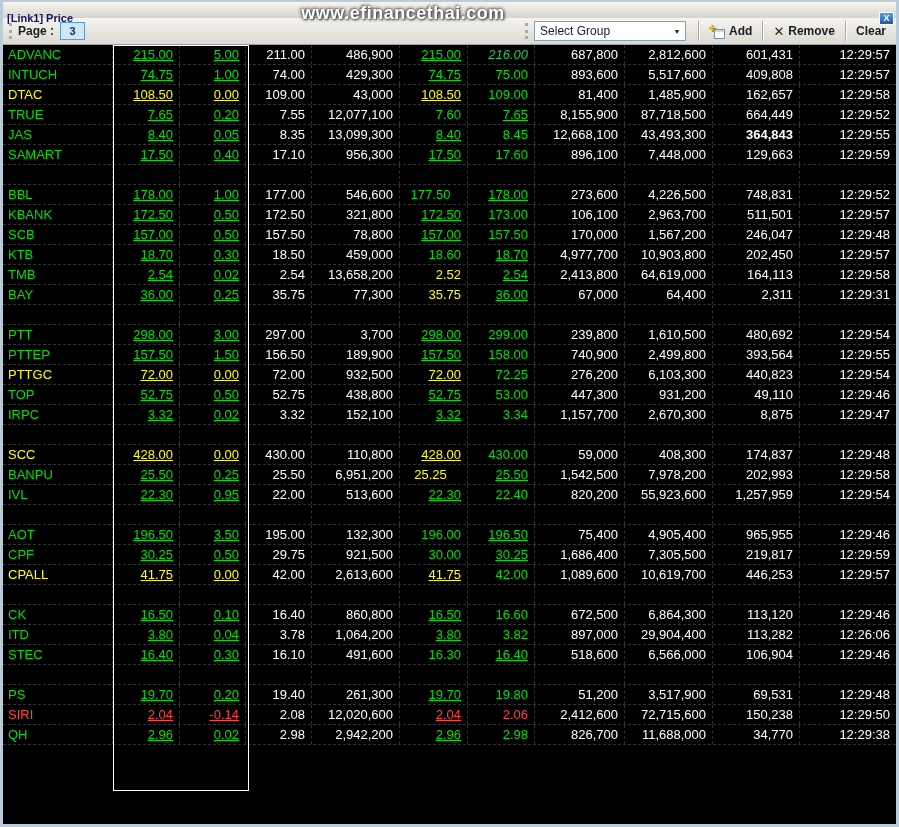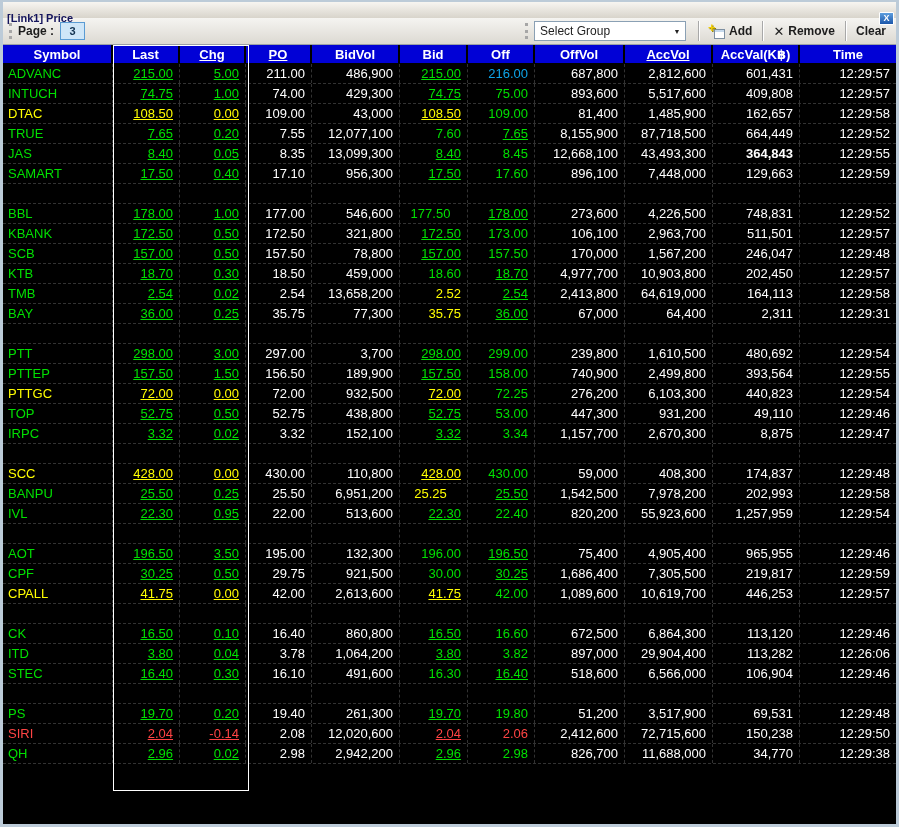--- a/index.html
+++ b/index.html
@@ -98,20 +98,21 @@
 </head>
 <body>
 
 <div class="window">
 
   <div class="titlebar">
     <span>[Link1] Price</span>
     <span class="close-btn">X</span>
   </div>
 
+  <span class="watermark">www.efinancethai.com</span>
 
   <div class="toolbar">
     <span class="gripper"></span>
     <span class="page-label">Page :</span>
     <span class="page-box">3</span>
     <div class="tb-spacer"></div>
     <span class="gripper"></span>
     <div class="combo">
       <span class="combo-label">Select Group</span>
       <span class="combo-arrow">▼</span>
@@ -129,42 +130,29 @@
       <span class="remove-icon">✕</span>
       <span>Remove</span>
     </button>
     <div class="tb-sep"></div>
     <button class="tb-btn">
       <span>Clear</span>
     </button>
   </div>
 
   <div class="grid-wrap">
-    <div class="grid-header" id="grid-header">
-        <div class="hcell c0">Symbol</div>
-        <div class="hcell c1">Last</div>
-        <div class="hcell c2 hu">Chg</div>
-        <div class="hcell c3 hu">PO</div>
-        <div class="hcell c4">BidVol</div>
-        <div class="hcell c5">Bid</div>
-        <div class="hcell c6">Off</div>
-        <div class="hcell c7">OffVol</div>
-        <div class="hcell c8 hu">AccVol</div>
-        <div class="hcell c9">AccVal(K฿)</div>
-        <div class="hcell c10">Time</div>
-      </div>
     <div class="grid-body" id="grid-body">
         <div class="row">
           <div class="cell sym c0" style="color: rgb(0, 224, 0);">ADVANC</div>
           <div class="cell num c1 u" style="color: rgb(0, 224, 0);">215.00</div>
           <div class="cell num c2 u" style="color: rgb(0, 224, 0);">5.00</div>
           <div class="cell num c3" style="color: rgb(255, 255, 255);">211.00</div>
           <div class="cell num c4" style="color: rgb(255, 255, 255);">486,900</div>
           <div class="cell num c5 u" style="color: rgb(0, 224, 0);">215.00</div>
-          <div class="cell num c6" style="color: #0ea5e9;">216.00</div>
+          <div class="cell num c6" style="color: #22c55e; font-style: italic;">216.00</div>
           <div class="cell num c7" style="color: rgb(255, 255, 255);">687,800</div>
           <div class="cell num c8" style="color: rgb(255, 255, 255);">2,812,600</div>
           <div class="cell num c9" style="color: rgb(255, 255, 255);">601,431</div>
           <div class="cell num c10" style="color: rgb(255, 255, 255);">12:29:57</div>
         </div>
         <div class="row">
           <div class="cell sym c0" style="color: rgb(0, 224, 0);">INTUCH</div>
           <div class="cell num c1 u" style="color: rgb(0, 224, 0);">74.75</div>
           <div class="cell num c2 u" style="color: rgb(0, 224, 0);">1.00</div>
           <div class="cell num c3" style="color: rgb(255, 255, 255);">74.00</div>

